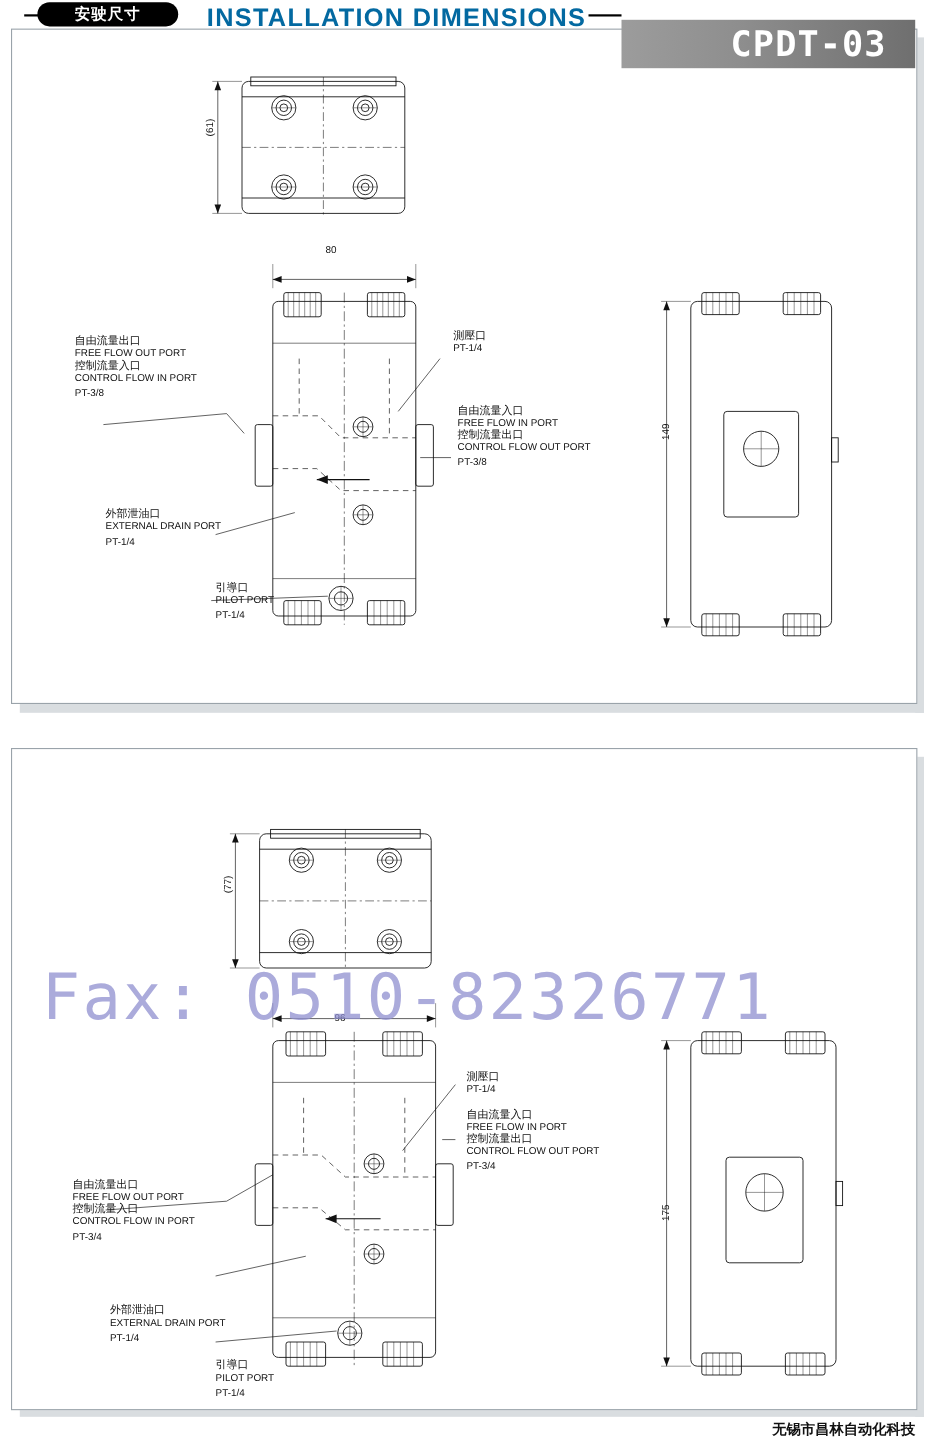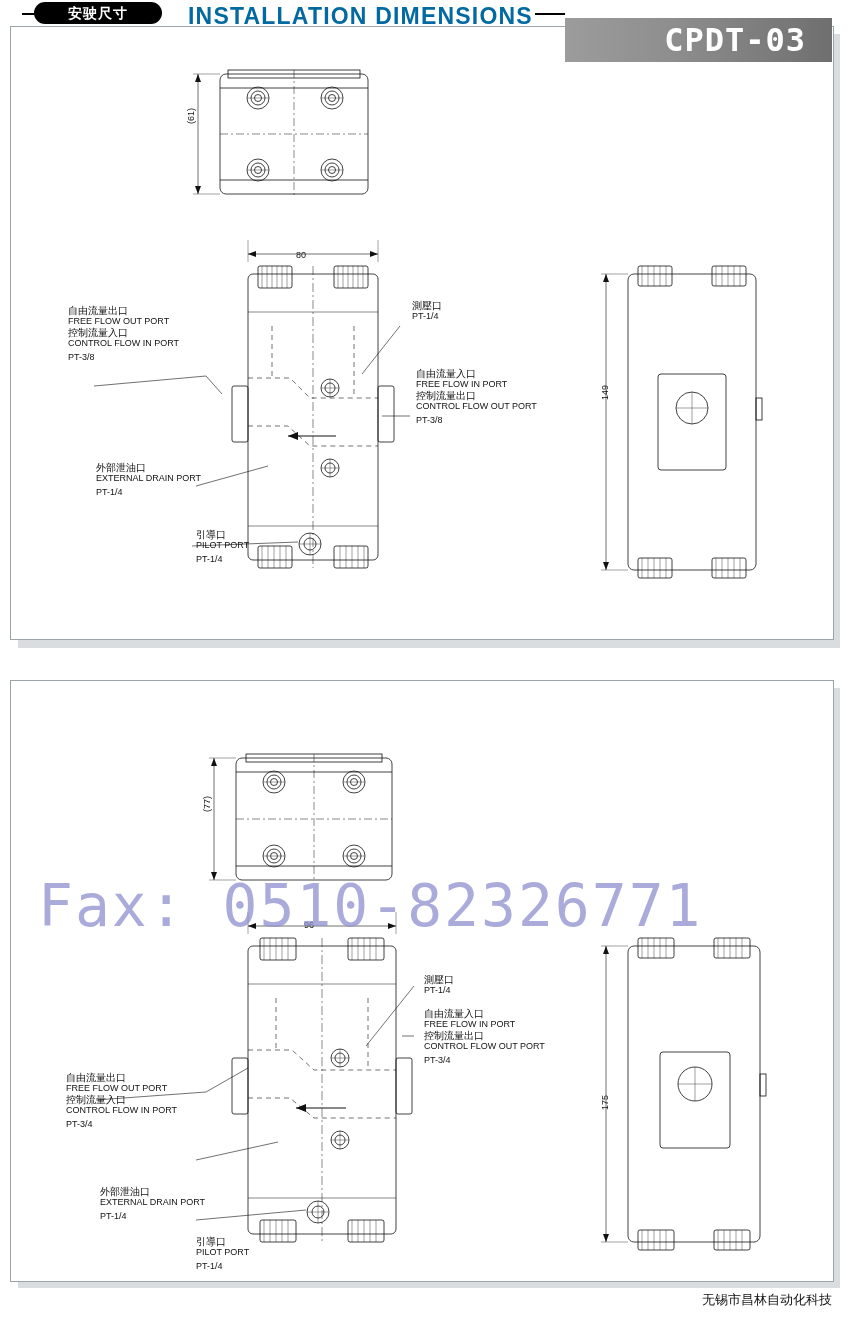--- a/index.html
+++ b/index.html
@@ -75,21 +75,21 @@
 
   
   .dwg{position:absolute;}
   .lbl{
     position:absolute;font-size:9px;line-height:11px;color:#111;white-space:nowrap;
   }
   .lbl .cn{font-family:"DejaVu Sans", sans-serif;font-size:10px;}
   .dim{position:absolute;font-size:9px;color:#111;}
   .footer{
     position:absolute;right:18px;bottom:10px;
-    font-family:"DejaVu Sans", sans-serif;font-size:13px;font-weight:normal;color:#111;margin-top:44px;
+    font-family:"DejaVu Sans", sans-serif;font-size:13px;font-weight:bold;color:#111;margin-top:44px;
   }
 </style>
 </head>
 <body>
 
 <div class="page">
 
   <div class="hdr">
     <div class="hdr-rule"></div>
     <div class="cn-badge">安驶尺寸</div>
@@ -245,21 +245,21 @@
       <path d="M196 350 L212 368" stroke-width="0.6"></path>
       <path d="M84 360 L196 350" stroke-width="0.6"></path>
       <path d="M390 300 L352 348" stroke-width="0.6"></path>
       <path d="M400 390 L372 390" stroke-width="0.6"></path>
       <path d="M186 460 L258 440" stroke-width="0.6"></path>
       <path d="M182 520 L288 516" stroke-width="0.6"></path>
     </g>
   </svg>
 
   <div class="dim" style="left:186px;top:124px;transform:rotate(-90deg);transform-origin:left top;">(61)</div>
-  <div class="dim" style="left:296px;top:222px;margin-top:28px;">80</div>
+  <div class="dim" style="left:296px;top:222px;">80</div>
   <div class="dim" style="left:600px;top:400px;transform:rotate(-90deg);transform-origin:left top;">149</div>
 
   <div class="lbl" style="left:68px;top:305px;">
     <div class="cn">自由流量出口</div>
     <div>FREE FLOW OUT PORT</div>
     <div class="cn">控制流量入口</div>
     <div>CONTROL FLOW IN PORT</div>
     <div style="margin-top:3px;">PT-3/8</div>
   </div>
 

